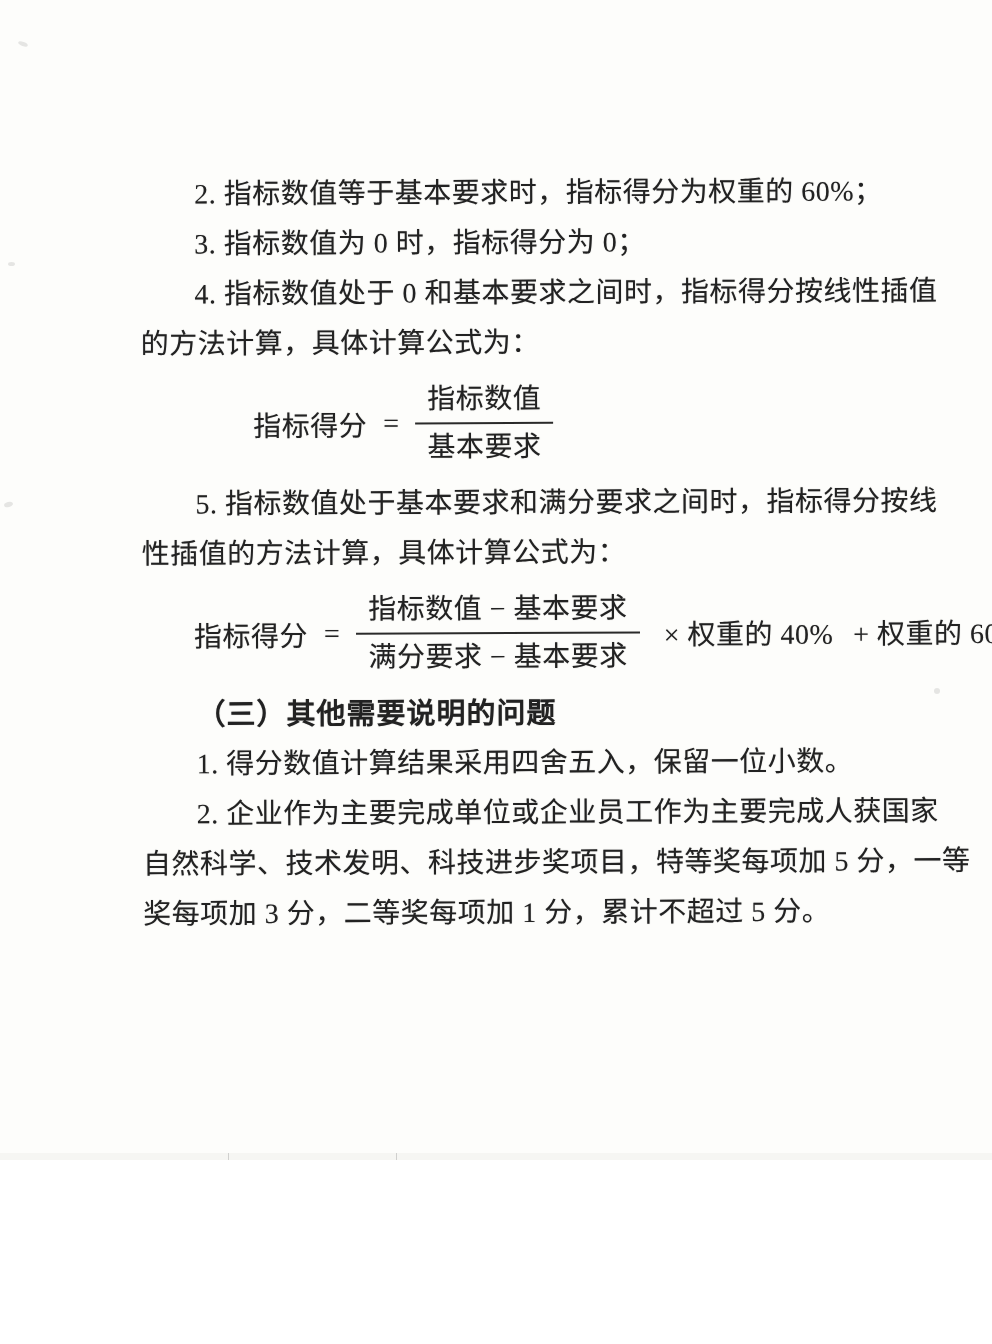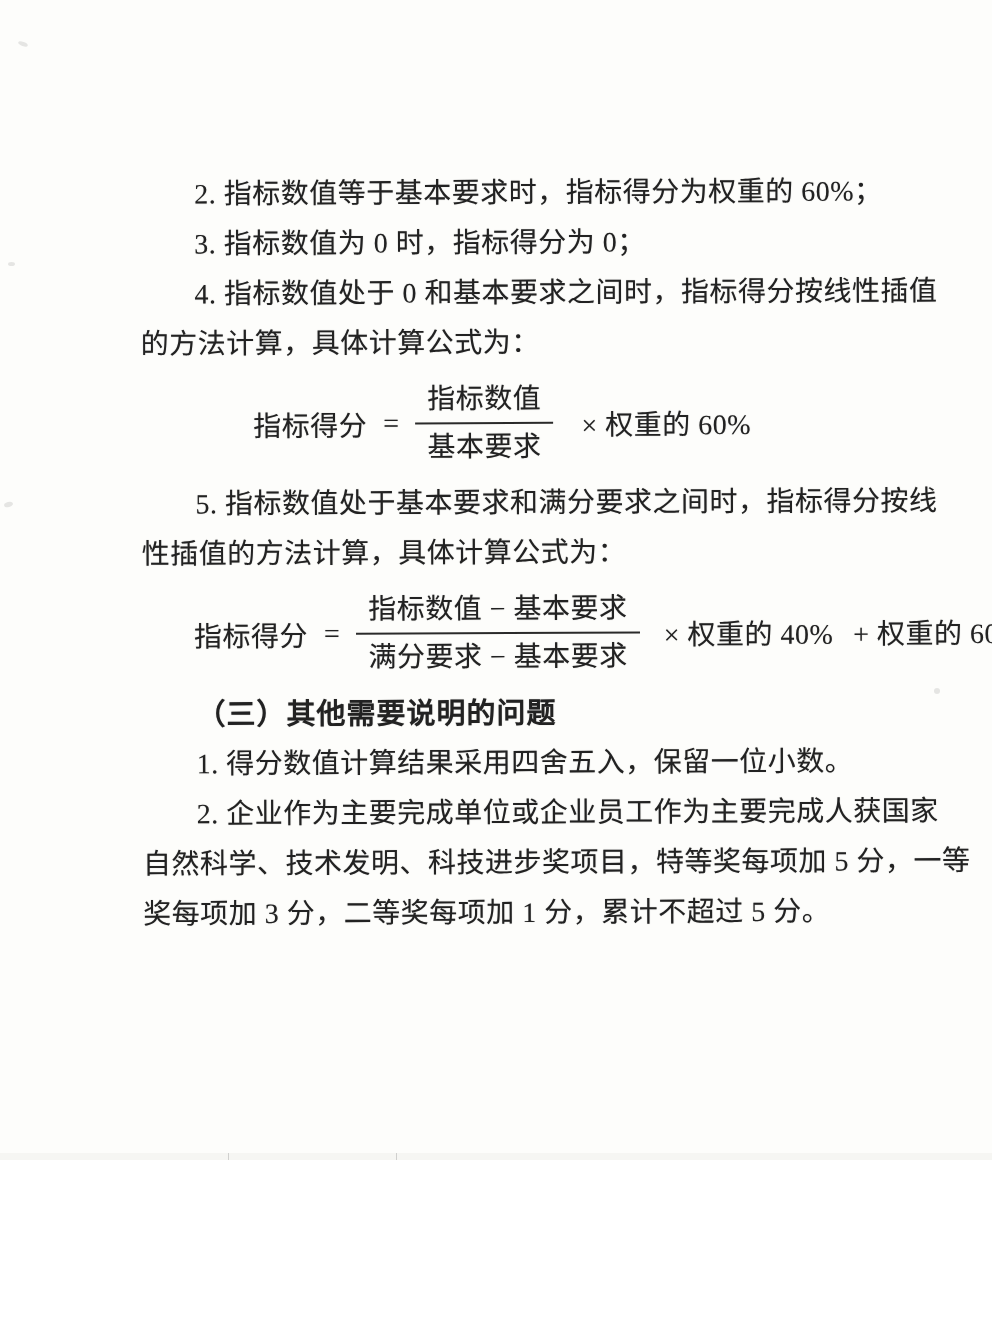--- a/index.html
+++ b/index.html
@@ -118,21 +118,20 @@
     <p class="line indent">4. 指标数值处于 0 和基本要求之间时，指标得分按线性插值</p>
     <p class="line">的方法计算，具体计算公式为：</p>
 
     <div class="formula formula-1">
       <span class="f-lhs">指标得分</span>
       <span class="f-eq">=</span>
       <span class="fraction">
         <span class="num">指标数值</span>
         <span class="den">基本要求</span>
       </span>
-      <span class="f-tail">× 权重的 60%</span>
     </div>
 
     <p class="line indent">5. 指标数值处于基本要求和满分要求之间时，指标得分按线</p>
     <p class="line">性插值的方法计算，具体计算公式为：</p>
 
     <div class="formula formula-2">
       <span class="f-lhs">指标得分</span>
       <span class="f-eq">=</span>
       <span class="fraction">
         <span class="num">指标数值 − 基本要求</span>

